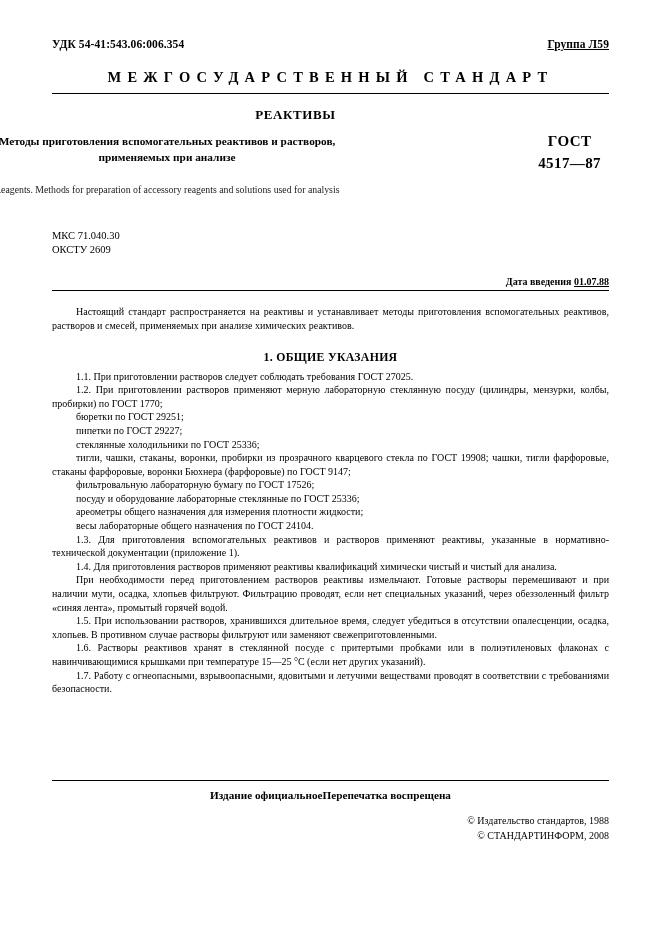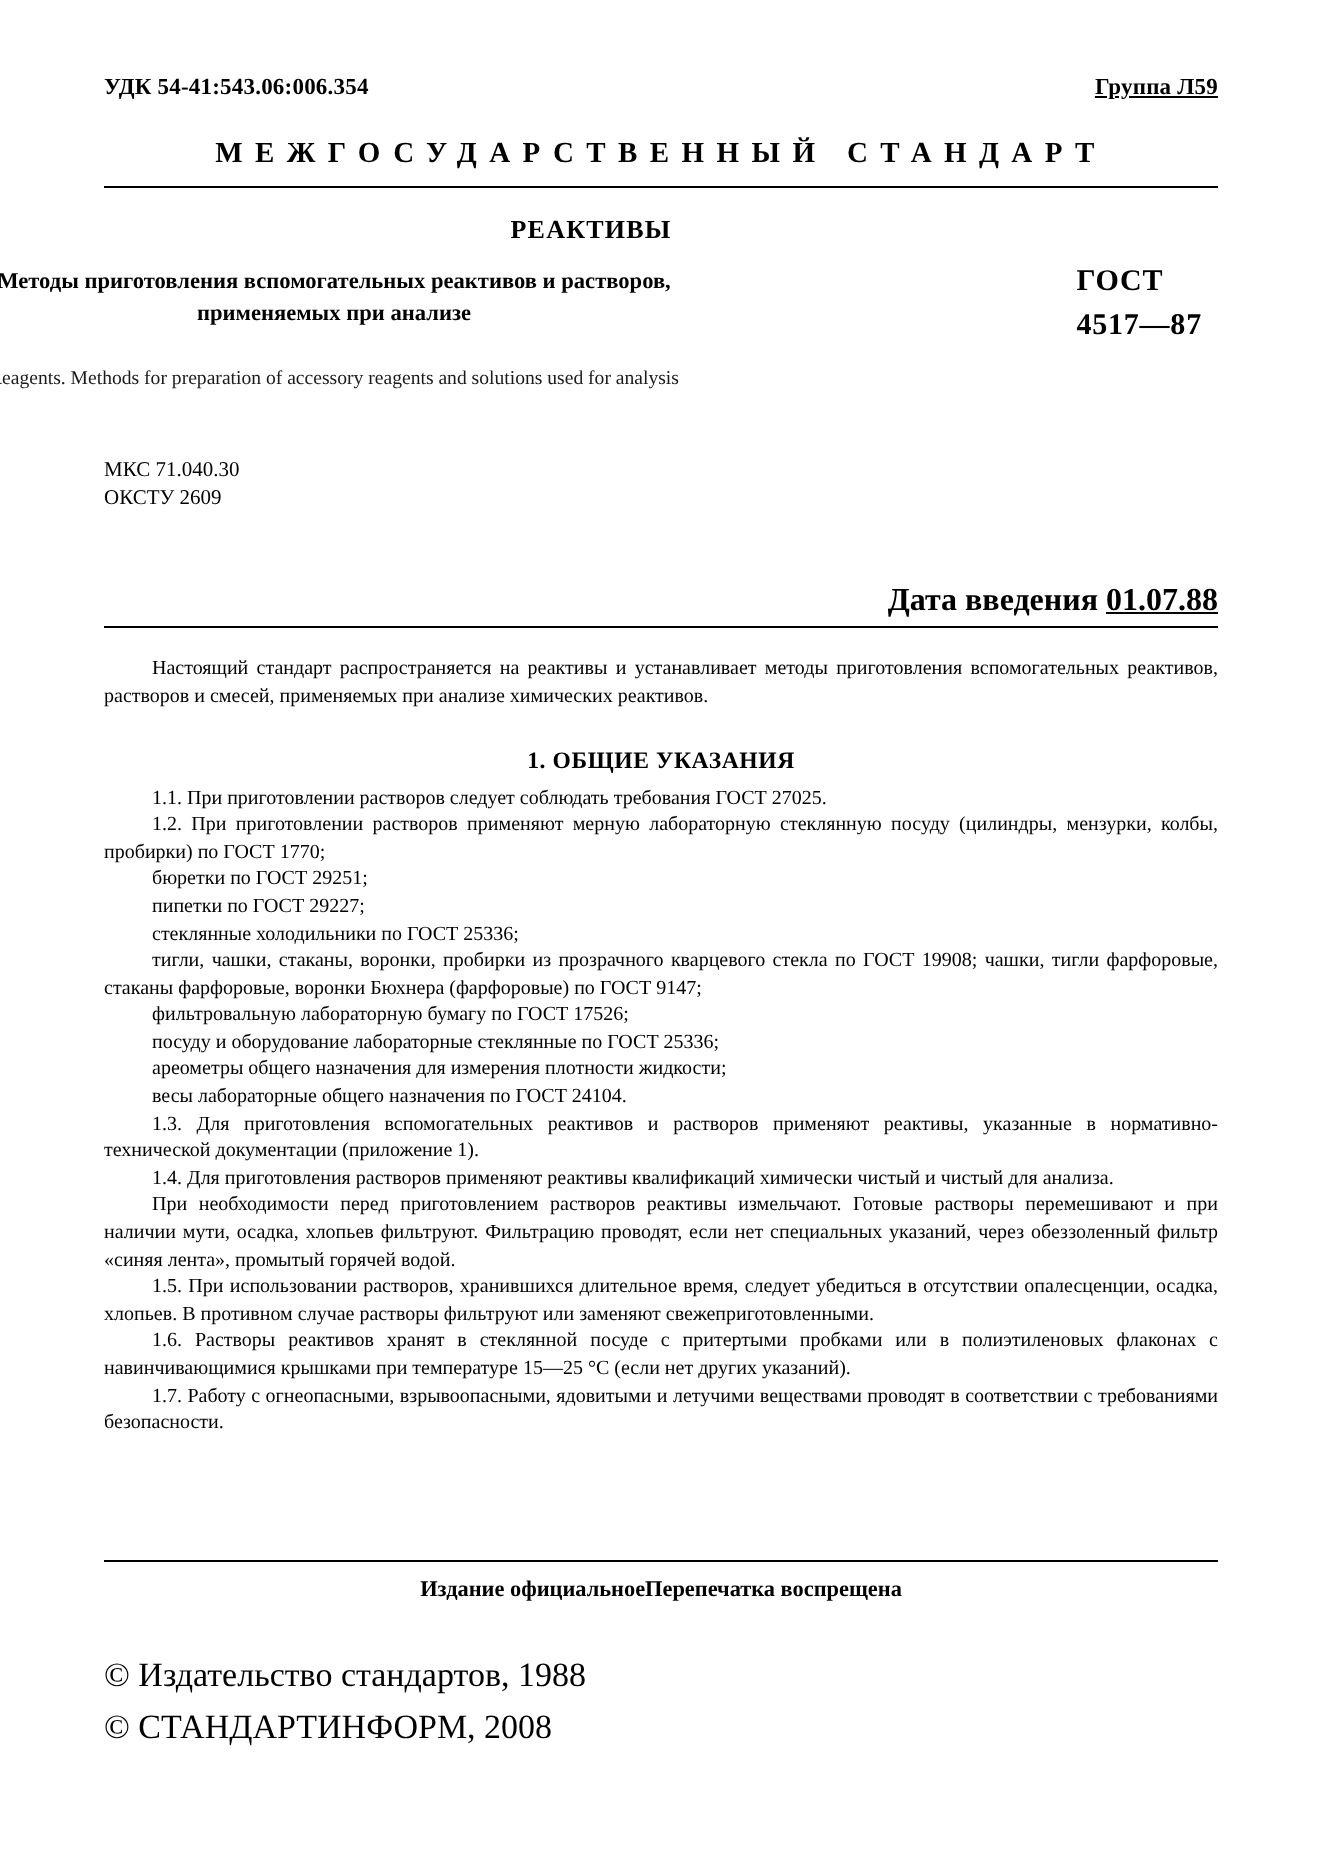--- a/index.html
+++ b/index.html
@@ -81,36 +81,37 @@
     line-height: 1.33;
     margin-top: 18px;
     margin-left: -70px;
     width: 370px;
     color: #1a1a1a;
   }
   .gost-num {
     position: absolute;
     right: 8px;
     top: 24px;
+    text-align: center;
     font-size: 15px;
     font-weight: bold;
     line-height: 1.45;
     letter-spacing: 0.4px;
   }
 
   .codes {
     margin-top: 2px;
     font-size: 10.5px;
     line-height: 1.35;
   }
 
   .date-line {
-    margin-top: 35px;
+    margin-top: 19px;
     text-align: right;
-    font-size: 16px;
+    font-size: 10px;
     font-weight: bold;
   }
   .date-line .u {
     text-decoration: underline;
   }
   .thin-rule {
     border-bottom: 1px solid #000;
     margin-top: 3px;
   }
 
@@ -145,23 +146,23 @@
     border-bottom: 1.1px solid #000;
     margin-bottom: 8px;
   }
   .footer-row {
     display: flex;
     justify-content: center;
     font-size: 11.2px;
     font-weight: bold;
   }
   .copyright {
-    margin-top: 24px;
-    text-align: left;
-    font-size: 17px;
+    margin-top: 12px;
+    text-align: right;
+    font-size: 10px;
     line-height: 1.5;
   }
 </style>
 </head>
 <body>
 
 <div class="page">
   <div class="content">
 
     <div class="hdr-row">

